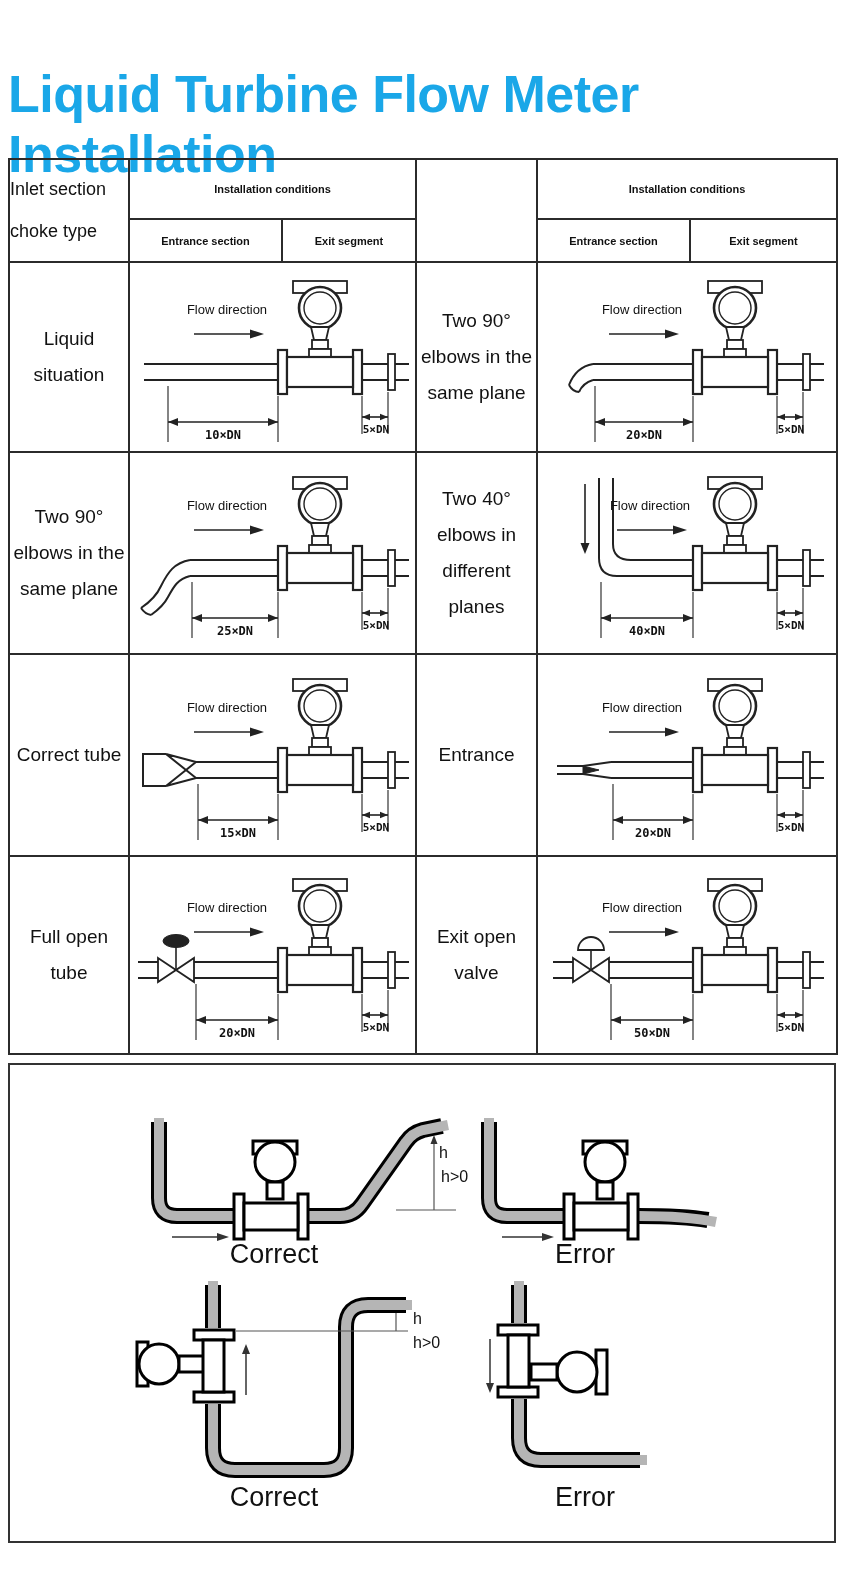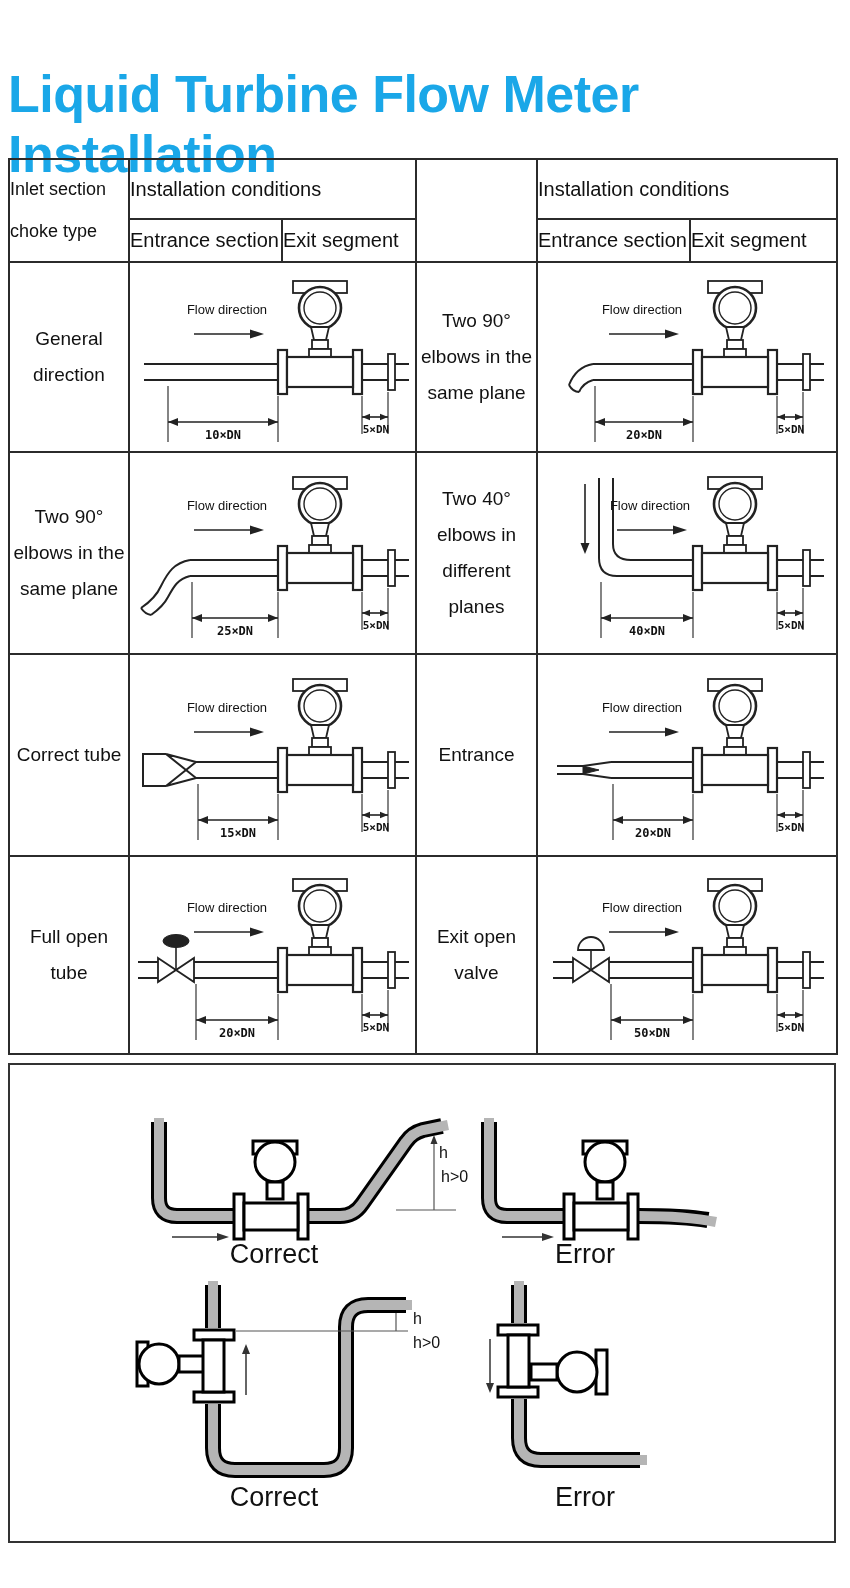--- a/index.html
+++ b/index.html
@@ -9,21 +9,21 @@
   }
   .title {
     position:absolute; left:8px; top:64px;
     font-size:52px; font-weight:bold; letter-spacing:-0.5px;
   }
   table.install {
     position:absolute; left:8px; top:158px;
     border-collapse:collapse; table-layout:fixed;
   }
   table.install td { border:2px solid #2b2b2b; padding:0; vertical-align:middle; }
-  td.hdr  { font-size:20px; text-align:left; }
+  td.hdr  { font-size:11px; text-align:center;font-weight:bold; }
   td.hdr1 { font-size:18px; text-align:left; padding-left:8px; line-height:2.3; }
   td.lbl  { font-size:19px; text-align:center; line-height:1.9; }
   svg.diag { display:block; margin:0 auto; }
 
   
   .tl  { stroke:#222; stroke-width:2; fill:none; }
   .tw  { fill:#fff; stroke:#222; stroke-width:1.8; }
   .aln { stroke:#222; stroke-width:1.6; fill:none; }
   .ah  { fill:#222; stroke:none; }
   .ext { stroke:#222; stroke-width:1.1; fill:none; }
@@ -89,21 +89,21 @@
     <td class="hdr" colspan="2">Installation conditions</td>
   </tr>
   <tr style="height:43px">
     <td class="hdr">Entrance section</td>
     <td class="hdr">Exit segment</td>
     <td class="hdr">Entrance section</td>
     <td class="hdr">Exit segment</td>
   </tr>
 
   <tr style="height:190px">
-    <td class="lbl">General direction</td>
+    <td class="lbl">Liquid situation</td>
     <td colspan="2">
       <svg class="diag" viewBox="0 0 285 186" width="285" height="186">
         <path class="tl" d="M14,100 H150 M14,116 H150"></path>
         <use href="#tmeter"></use>
         <text class="fd" x="97" y="50">Flow direction</text>
         <path class="aln" d="M64,70 H120"></path>
             <path class="ah" d="M120,65.5 L134,70 L120,74.5 Z"></path>
         <g>
           <path class="ext" d="M38,122 V178 M148,132 V178 M232,132 V170 M258,128 V170"></path>
           <path class="aln" d="M38,158 H148"></path>

